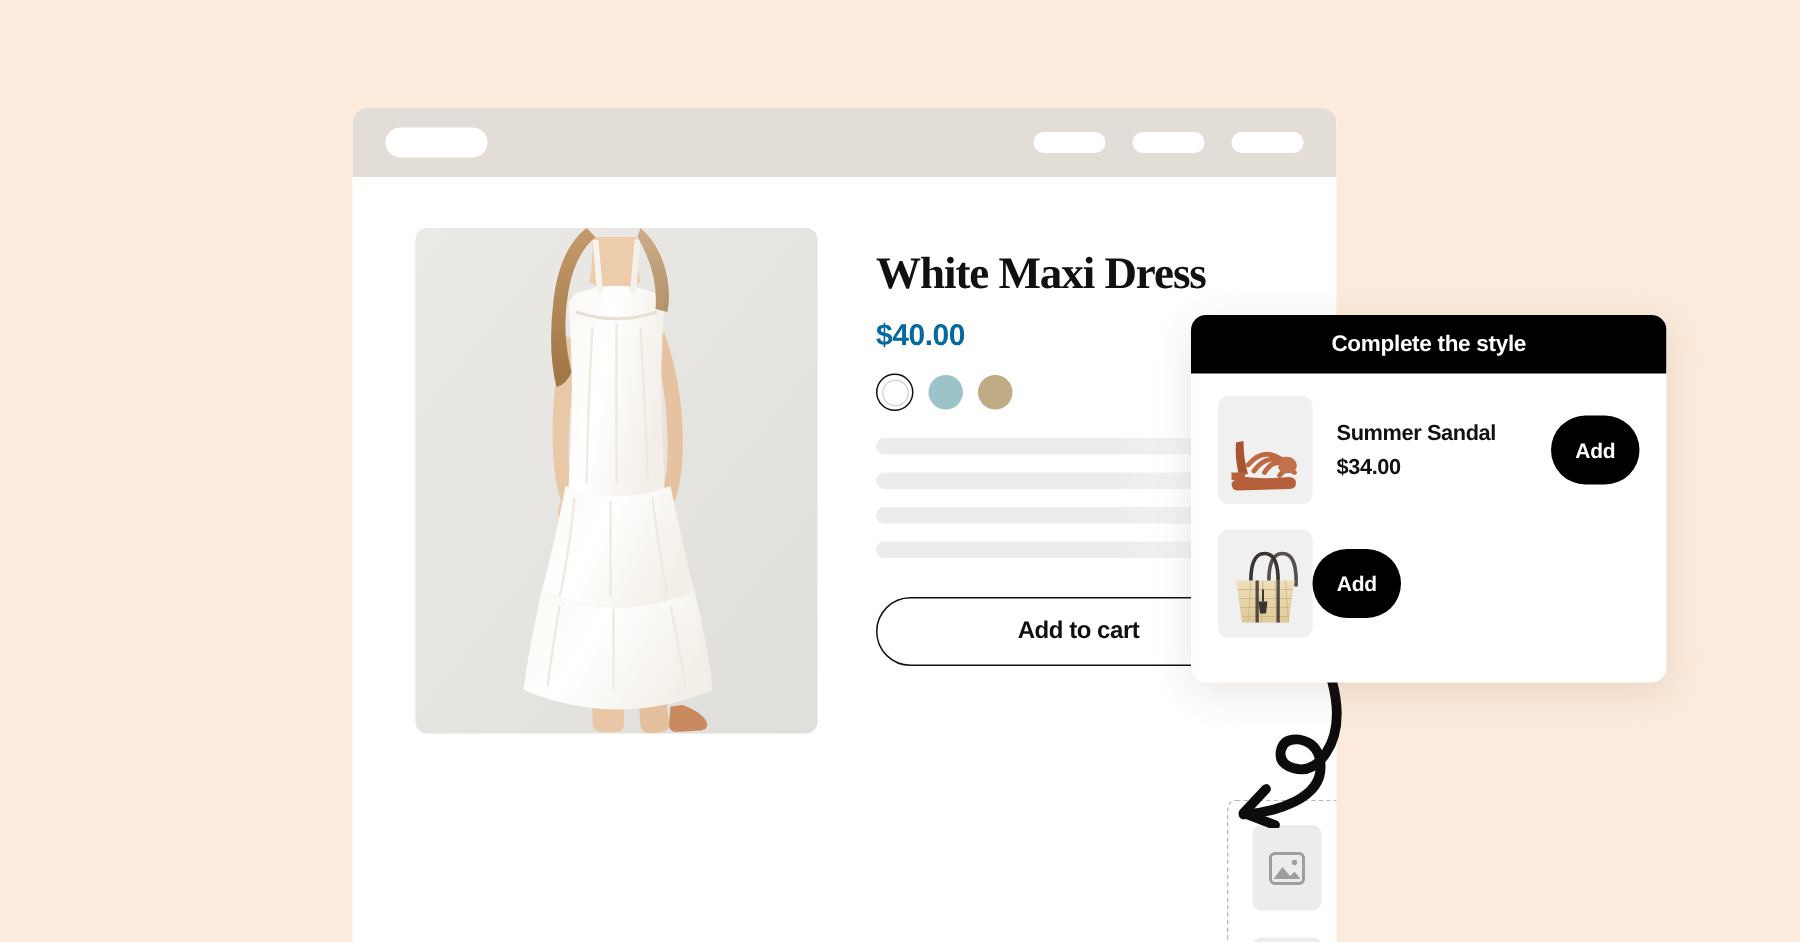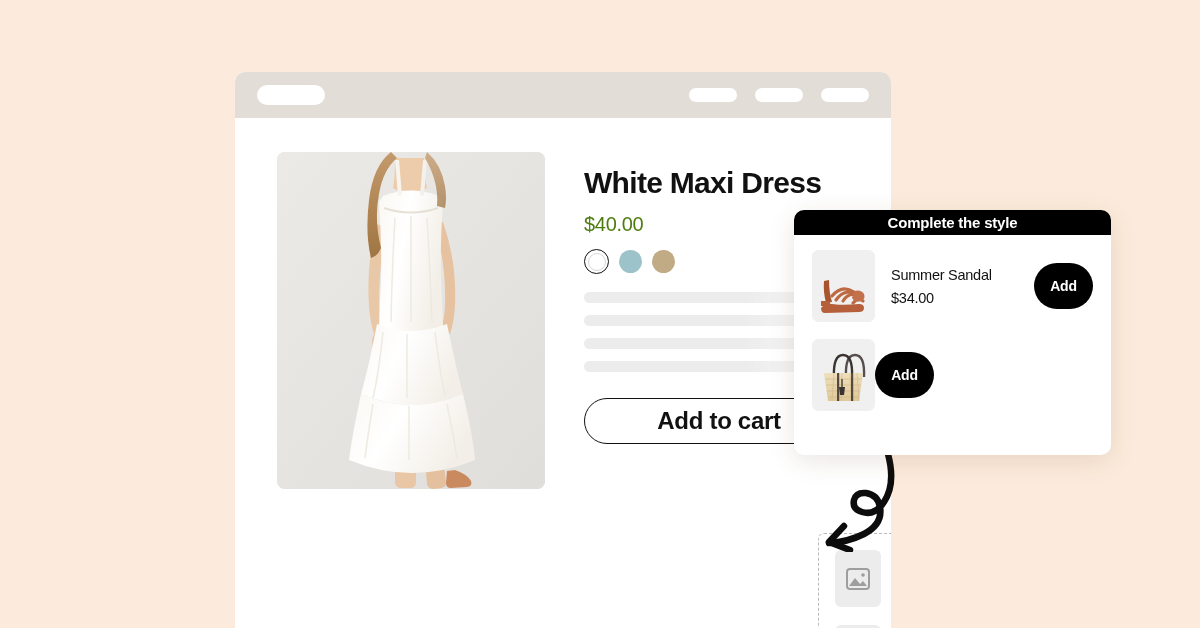--- a/index.html
+++ b/index.html
@@ -48,23 +48,24 @@
     margin-left:39px;
     padding-top:14px;
     width:330px;
     position:relative;
   }
   .title{
     font-size:30px;font-weight:bold;color:#111111;
     letter-spacing:-0.7px;
     margin:0 0 13px 0;
     white-space:nowrap;
+    font-family:Liberation Serif, serif;
   }
   .price{
-    font-size:20px;font-weight:normal;color:#4d7c0f;
+    font-size:20px;font-weight:bold;color:#0369a1;
     letter-spacing:-0.3px;
     margin:0 0 13px 0;
   }
 
   .swatches{display:flex;align-items:center;gap:10px;margin-bottom:18px;}
   .swatch{width:23px;height:23px;border-radius:50%;box-sizing:border-box;}
   .swatch.sel{
     border:1.6px solid #111;
     background:#ffffff;
     position:relative;
@@ -79,21 +80,21 @@
     -webkit-mask-image:linear-gradient(to right,#000 0,#000 55%,transparent 100%);
     mask-image:linear-gradient(to right,#000 0,#000 55%,transparent 100%);}
   .skel{height:11px;border-radius:6px;background:#ececec;margin-bottom:12px;}
 
   .atc{
     width:268px;height:44px;
     border:1.6px solid #111111;
     border-radius:999px;
     background:#ffffff;
     display:flex;align-items:center;justify-content:center;
-    font-size:24px;font-weight:bold;color:#111111;
+    font-size:16px;font-weight:bold;color:#111111;
     letter-spacing:-0.3px;
     cursor:pointer;
   }
 
   
   .dropzone{
     position:absolute;left:583px;top:461px;width:255px;height:167px;
     border:1.6px dashed #b9b9b9;
     border-radius:6px;
     box-sizing:border-box;
@@ -111,33 +112,33 @@
   
   .panel{
     position:absolute;left:794px;top:210px;width:317px;height:245px;
     background:#ffffff;
     border-radius:10px;
     overflow:hidden;
     box-shadow:0 6px 26px rgba(90,60,30,.13);
   }
   .panel-head{
     background:#000000;color:#ffffff;
-    height:25px;display:flex;align-items:center;justify-content:center;
+    height:39px;display:flex;align-items:center;justify-content:center;
     font-size:15px;font-weight:bold;letter-spacing:-0.2px;
   }
   .panel-body{padding:15px 18px 0 18px;}
   .p-row{display:flex;align-items:center;margin-bottom:17px;}
   .p-thumb{
     width:63px;height:72px;border-radius:7px;background:#f0f0f0;
     flex:none;overflow:hidden;
   }
   .p-thumb svg{display:block;width:100%;height:100%;}
   .p-meta{margin-left:16px;flex:1;}
-  .p-name{font-size:14.5px;font-weight:normal;color:#111;letter-spacing:-0.25px;margin-bottom:7px;}
-  .p-price{font-size:14.5px;font-weight:normal;color:#111;letter-spacing:-0.25px;}
+  .p-name{font-size:14.5px;font-weight:bold;color:#111;letter-spacing:-0.25px;margin-bottom:7px;}
+  .p-price{font-size:14.5px;font-weight:bold;color:#111;letter-spacing:-0.25px;}
   .p-add{
     width:59px;height:46px;border-radius:999px;background:#000;
     color:#fff;font-size:14px;font-weight:bold;
     display:flex;align-items:center;justify-content:center;
     flex:none;cursor:pointer;letter-spacing:-0.2px;
   }
 </style>
 </head>
 <body>
 

